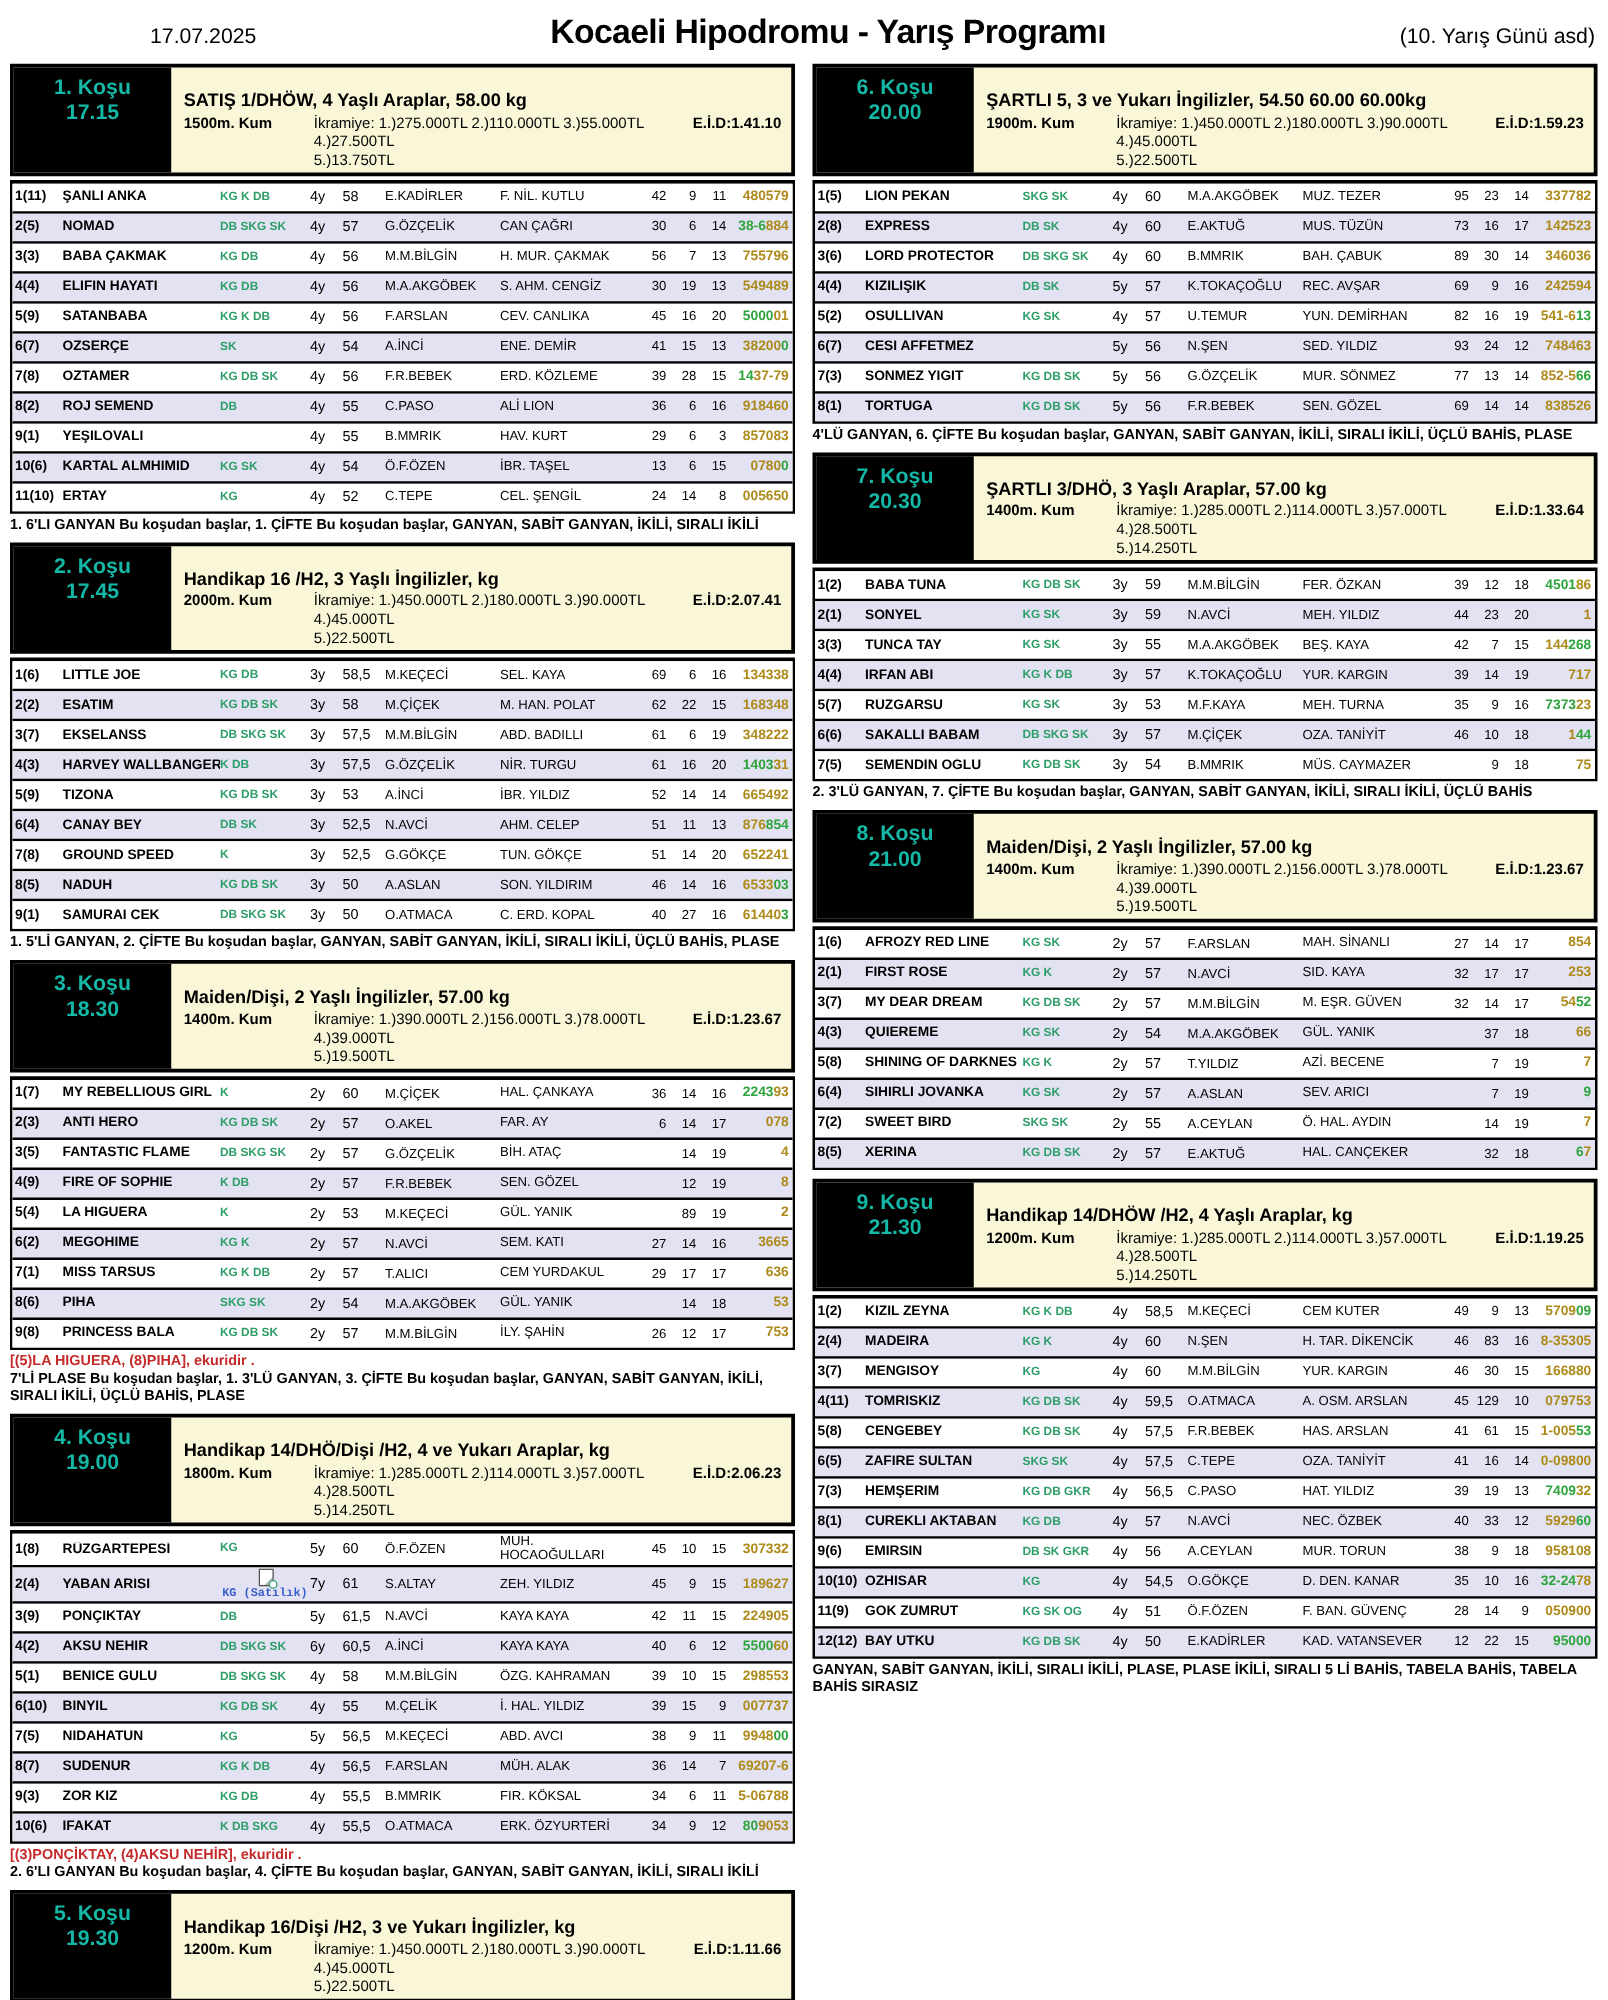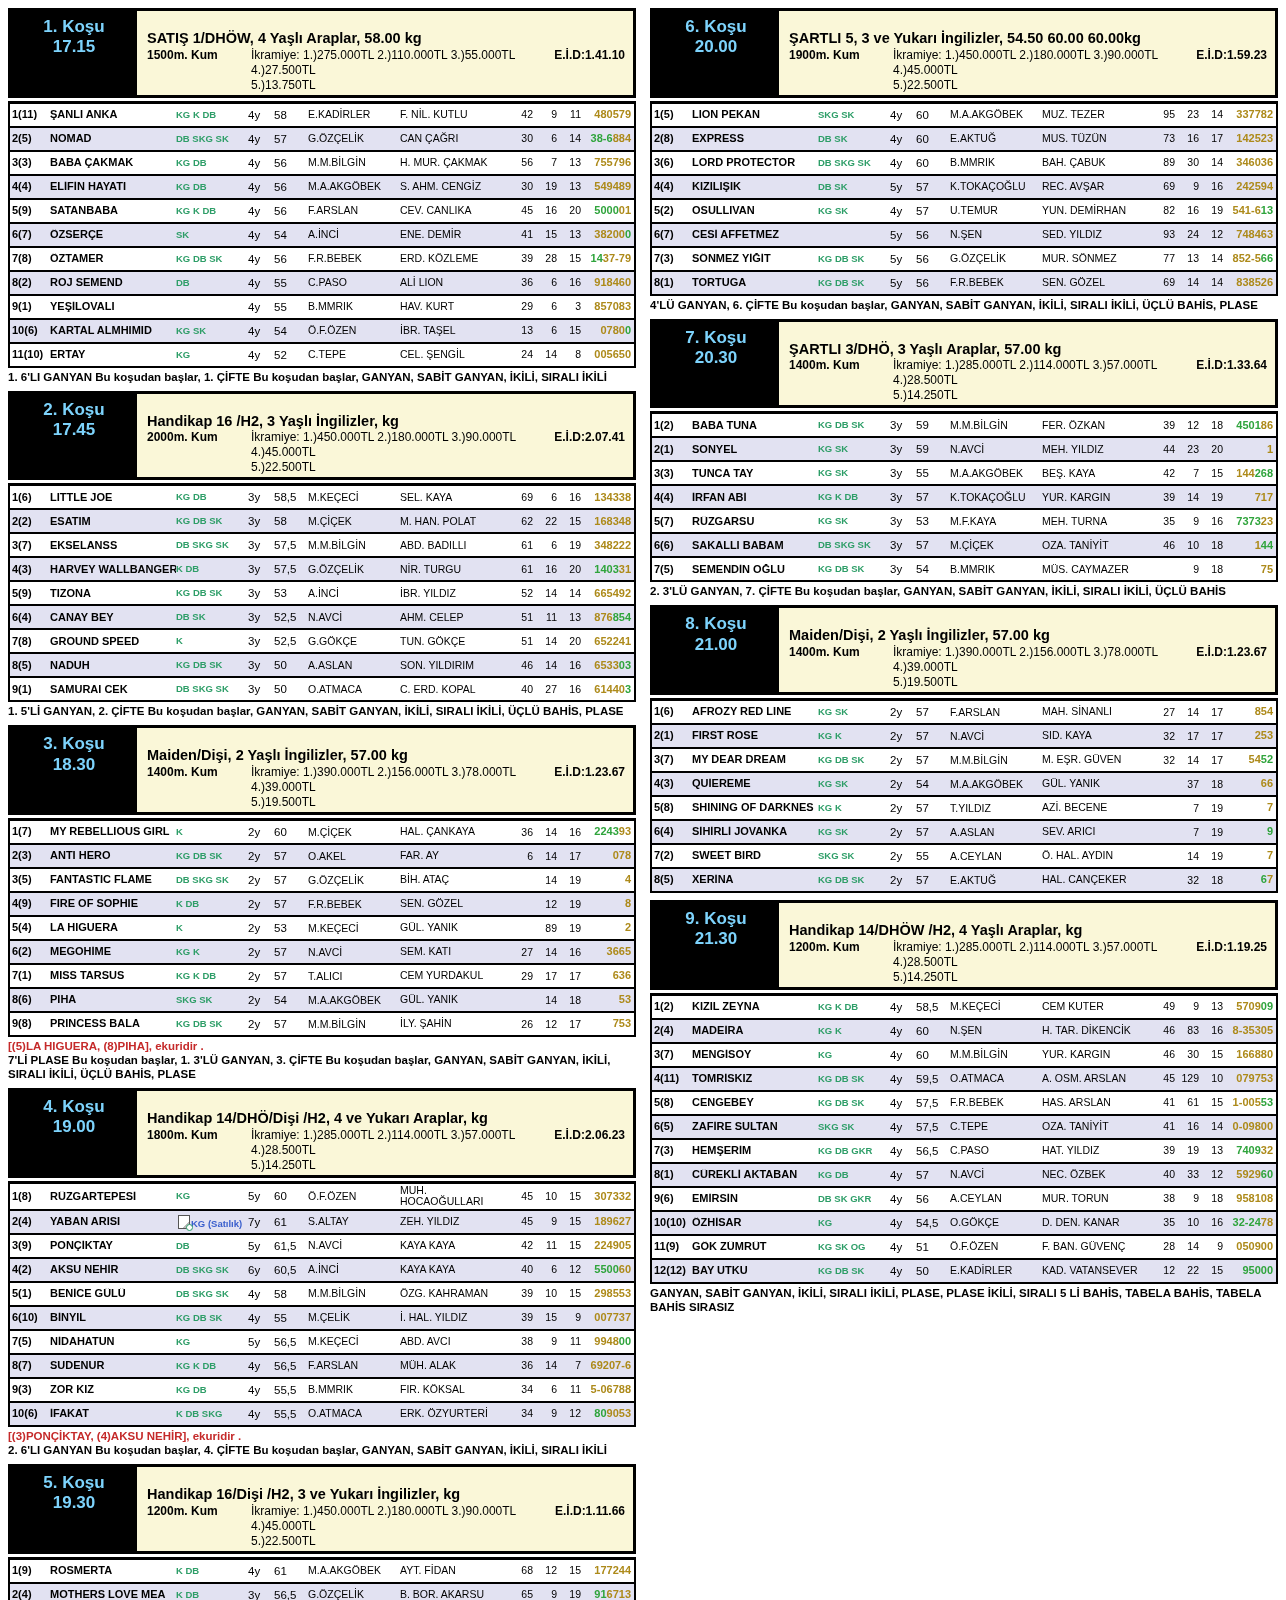--- a/index.html
+++ b/index.html
@@ -8,59 +8,64 @@
   .page-header{display:flex;align-items:baseline;margin:2px 0 10px 0;}
   .ph-date{font-size:17px;margin-left:112px;}
   .ph-title{flex:1;text-align:center;font-size:27px;font-weight:bold;letter-spacing:-0.5px;}
   .ph-note{font-size:17px;margin-right:2px;}
 
   .columns{display:flex;gap:14px;align-items:flex-start;}
   .col{width:628px;display:flex;flex-direction:column;}
 
   .race{margin-bottom:7px;}
   .race-header{display:flex;border:3px solid #000;background:#FAF7D8;}
-  .race-id{width:126px;flex:none;background:#000;color:#7dd3fc;text-align:center;padding:6px 0 4px 0;}
+  .race-id{width:126px;flex:none;background:#000;color:#14b8a6;text-align:center;padding:6px 0 4px 0;}
   .race-no,.race-time{font-size:17px;font-weight:bold;line-height:1.2;}
   .race-info{flex:1;padding:18px 8px 2px 10px;}
   .race-class{font-size:14.5px;font-weight:bold;line-height:1.15;margin-top:1px;}
   .race-meta{display:flex;font-size:12px;line-height:1.25;margin-top:1px;}
   .race-dist{font-weight:bold;width:104px;flex:none;}
   .race-prize{flex:1;}
   .race-eid{font-weight:bold;flex:none;margin-left:8px;white-space:nowrap;}
 
   .race-table{border:2px solid #000;border-top-width:3px;margin-top:3px;}
   .h-row{display:grid;grid-template-columns:40px 126px 72px 26px 34px 92px 112px 24px 24px 24px 1fr;
          align-items:center;min-height:20px;border-bottom:2px solid #000;background:#fff;
          font-size:11px;line-height:1.05;padding:1px 0;}
   .h-row:nth-child(even){background:#E2E2F2;}
   .h-row:last-child{border-bottom:none;}
   .c-no{font-weight:bold;padding-left:2px;white-space:nowrap;}
   .c-name{font-weight:bold;white-space:nowrap;overflow:hidden;}
   .c-eq{color:#2E9E68;font-size:9.5px;font-weight:bold;}
-  .c-eq.sale{display:flex;align-items:flex-end;gap:1px;}
+  .c-eq.sale{display:flex;flex-direction:column;align-items:center;gap:1px;font-family:Liberation Mono, monospace;}
   .sale-text{color:#3A5FCD;font-size:9.5px;font-weight:bold;white-space:nowrap;}
   .doc-icon{display:inline-block;width:10px;height:12px;border:1px solid #555;
             background:linear-gradient(135deg,#fff 70%,#bbb 70%);position:relative;margin-left:2px;}
   .doc-icon::after{content:"";position:absolute;right:-4px;bottom:-3px;width:5px;height:5px;
             border:1.5px solid #2E9E68;border-radius:50%;background:#fff;}
   .c-age,.c-wt{font-size:11.5px;}
   .c-j,.c-t{font-size:10.5px;}
   .c-t{line-height:1.1;padding-right:2px;}
   .c-s{text-align:right;font-size:10.5px;padding-right:3px;}
   .c-form{text-align:right;font-weight:bold;font-size:11px;padding-right:3px;white-space:nowrap;}
   .f-o{color:#AD8A1A;}
   .f-g{color:#2FA43C;}
 
   .race-footer{font-size:11.5px;font-weight:bold;line-height:1.22;margin-top:2px;}
   .ekuri{color:#C52A2A;}
 </style>
 </head>
 <body>
 
 <div class="page">
+  <div class="page-header">
+    <span class="ph-date">17.07.2025</span>
+    <span class="ph-title">Kocaeli Hipodromu - Yarış Programı</span>
+    <span class="ph-note">(10. Yarış Günü asd)</span>
+  </div>
   <div class="columns">
     <div class="col" id="col-left">
         <div class="race">
           <div class="race-header">
             <div class="race-id">
               <div class="race-no">1. Koşu</div>
               <div class="race-time">17.15</div>
             </div>
             <div class="race-info">
               <div class="race-class">SATIŞ 1/DHÖW,  4 Yaşlı Araplar, 58.00 kg</div>

